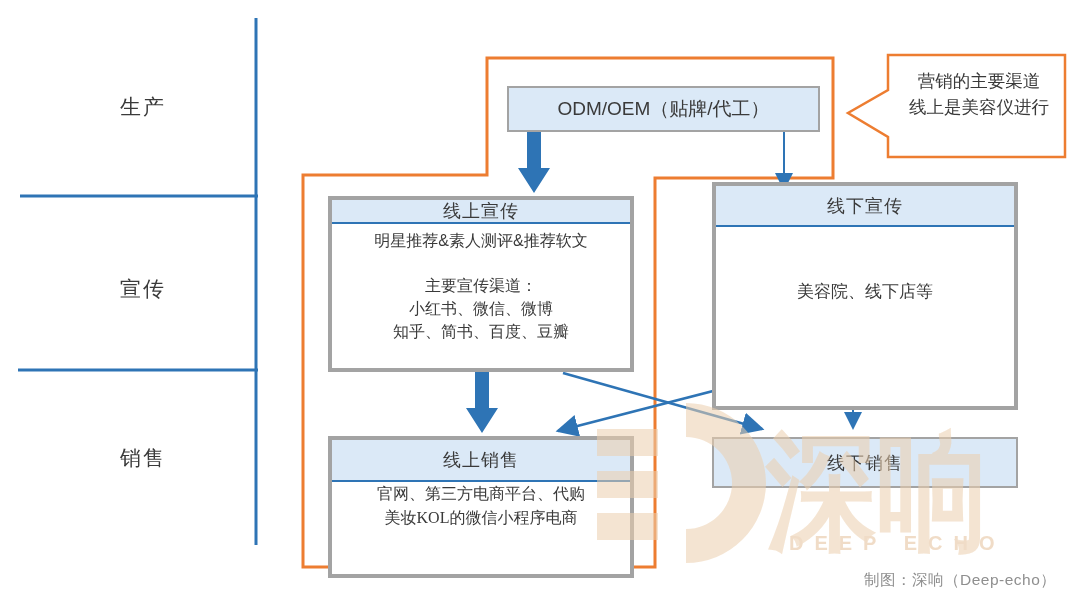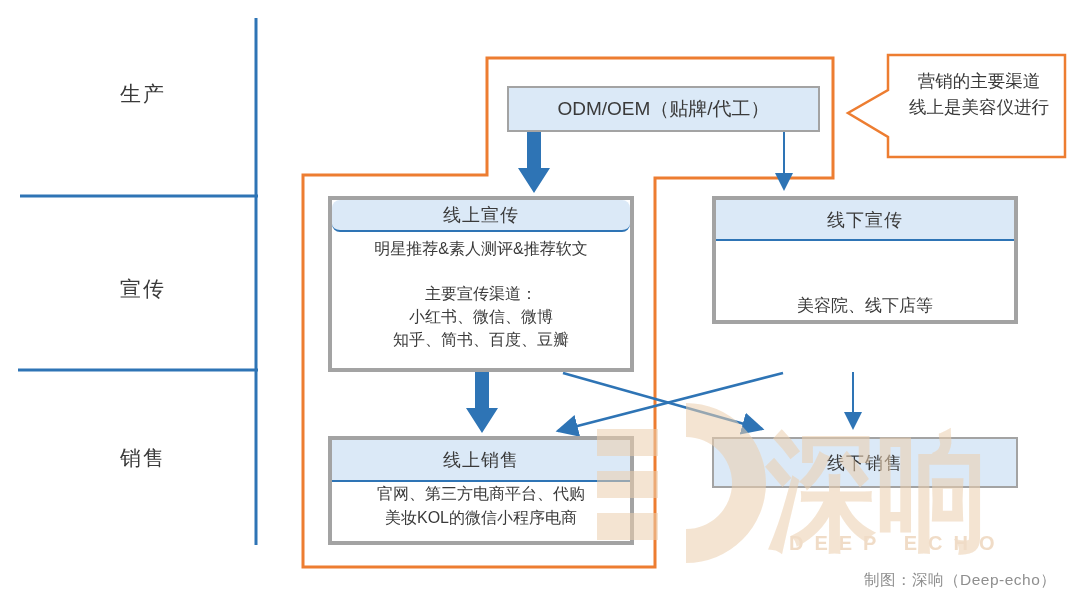--- a/index.html
+++ b/index.html
@@ -65,45 +65,45 @@
 
     <line x1="563" y1="373" x2="762" y2="429" stroke="#2e74b5" stroke-width="2.5" marker-end="url(#arrh)"></line>
 
     <line x1="783" y1="373" x2="558" y2="431" stroke="#2e74b5" stroke-width="2.5" marker-end="url(#arrh)"></line>
 
     <line x1="853" y1="372" x2="853" y2="428" stroke="#2e74b5" stroke-width="2" marker-end="url(#arrh)"></line>
   </svg>
 
   <div class="layer boxes">
 
-    <div class="row-label" style="left:93px;top:80px;">生产</div>
+    <div class="row-label" style="left:93px;top:93px;">生产</div>
     <div class="row-label" style="left:93px;top:275px;">宣传</div>
     <div class="row-label" style="left:93px;top:444px;">销售</div>
 
     <div class="node node-filled odm-box" style="left:507px;top:86px;width:313px;height:46px;">
       <span>ODM/OEM（贴牌/代工）</span>
     </div>
 
     <div class="node" style="left:328px;top:196px;width:306px;height:176px;">
-      <div class="node-header" style="height:32px;border-radius:8px;">线上宣传</div>
+      <div class="node-header" style="height:24px;">线上宣传</div>
       <div class="node-body" style="padding-top:5px;">
         <div class="bline">明星推荐&amp;素人测评&amp;推荐软文</div>
         <div class="spacer"></div>
         <div class="bline">主要宣传渠道：</div>
         <div class="bline">小红书、微信、微博</div>
         <div class="bline">知乎、简书、百度、豆瓣</div>
       </div>
     </div>
 
-    <div class="node" style="left:712px;top:196px;width:306px;height:128px;">
+    <div class="node" style="left:712px;top:182px;width:306px;height:228px;">
       <div class="node-header" style="height:41px;">线下宣传</div>
       <div class="node-body" style="height:129px;display:flex;align-items:center;justify-content:center;font-size:17px;">美容院、线下店等</div>
     </div>
 
-    <div class="node" style="left:328px;top:436px;width:306px;height:109px;">
+    <div class="node" style="left:328px;top:436px;width:306px;height:142px;font-family:Liberation Serif, serif;">
       <div class="node-header" style="height:42px;">线上销售</div>
       <div class="node-body" style="padding-top:0;line-height:24px;">
         <div class="bline">官网、第三方电商平台、代购</div>
         <div class="bline">美妆KOL的微信小程序电商</div>
       </div>
     </div>
 
     <div class="node node-filled" style="left:712px;top:437px;width:306px;height:51px;border-width:2.5px;font-size:18px;letter-spacing:1px;">线下销售</div>
 
     <div class="callout-text">

